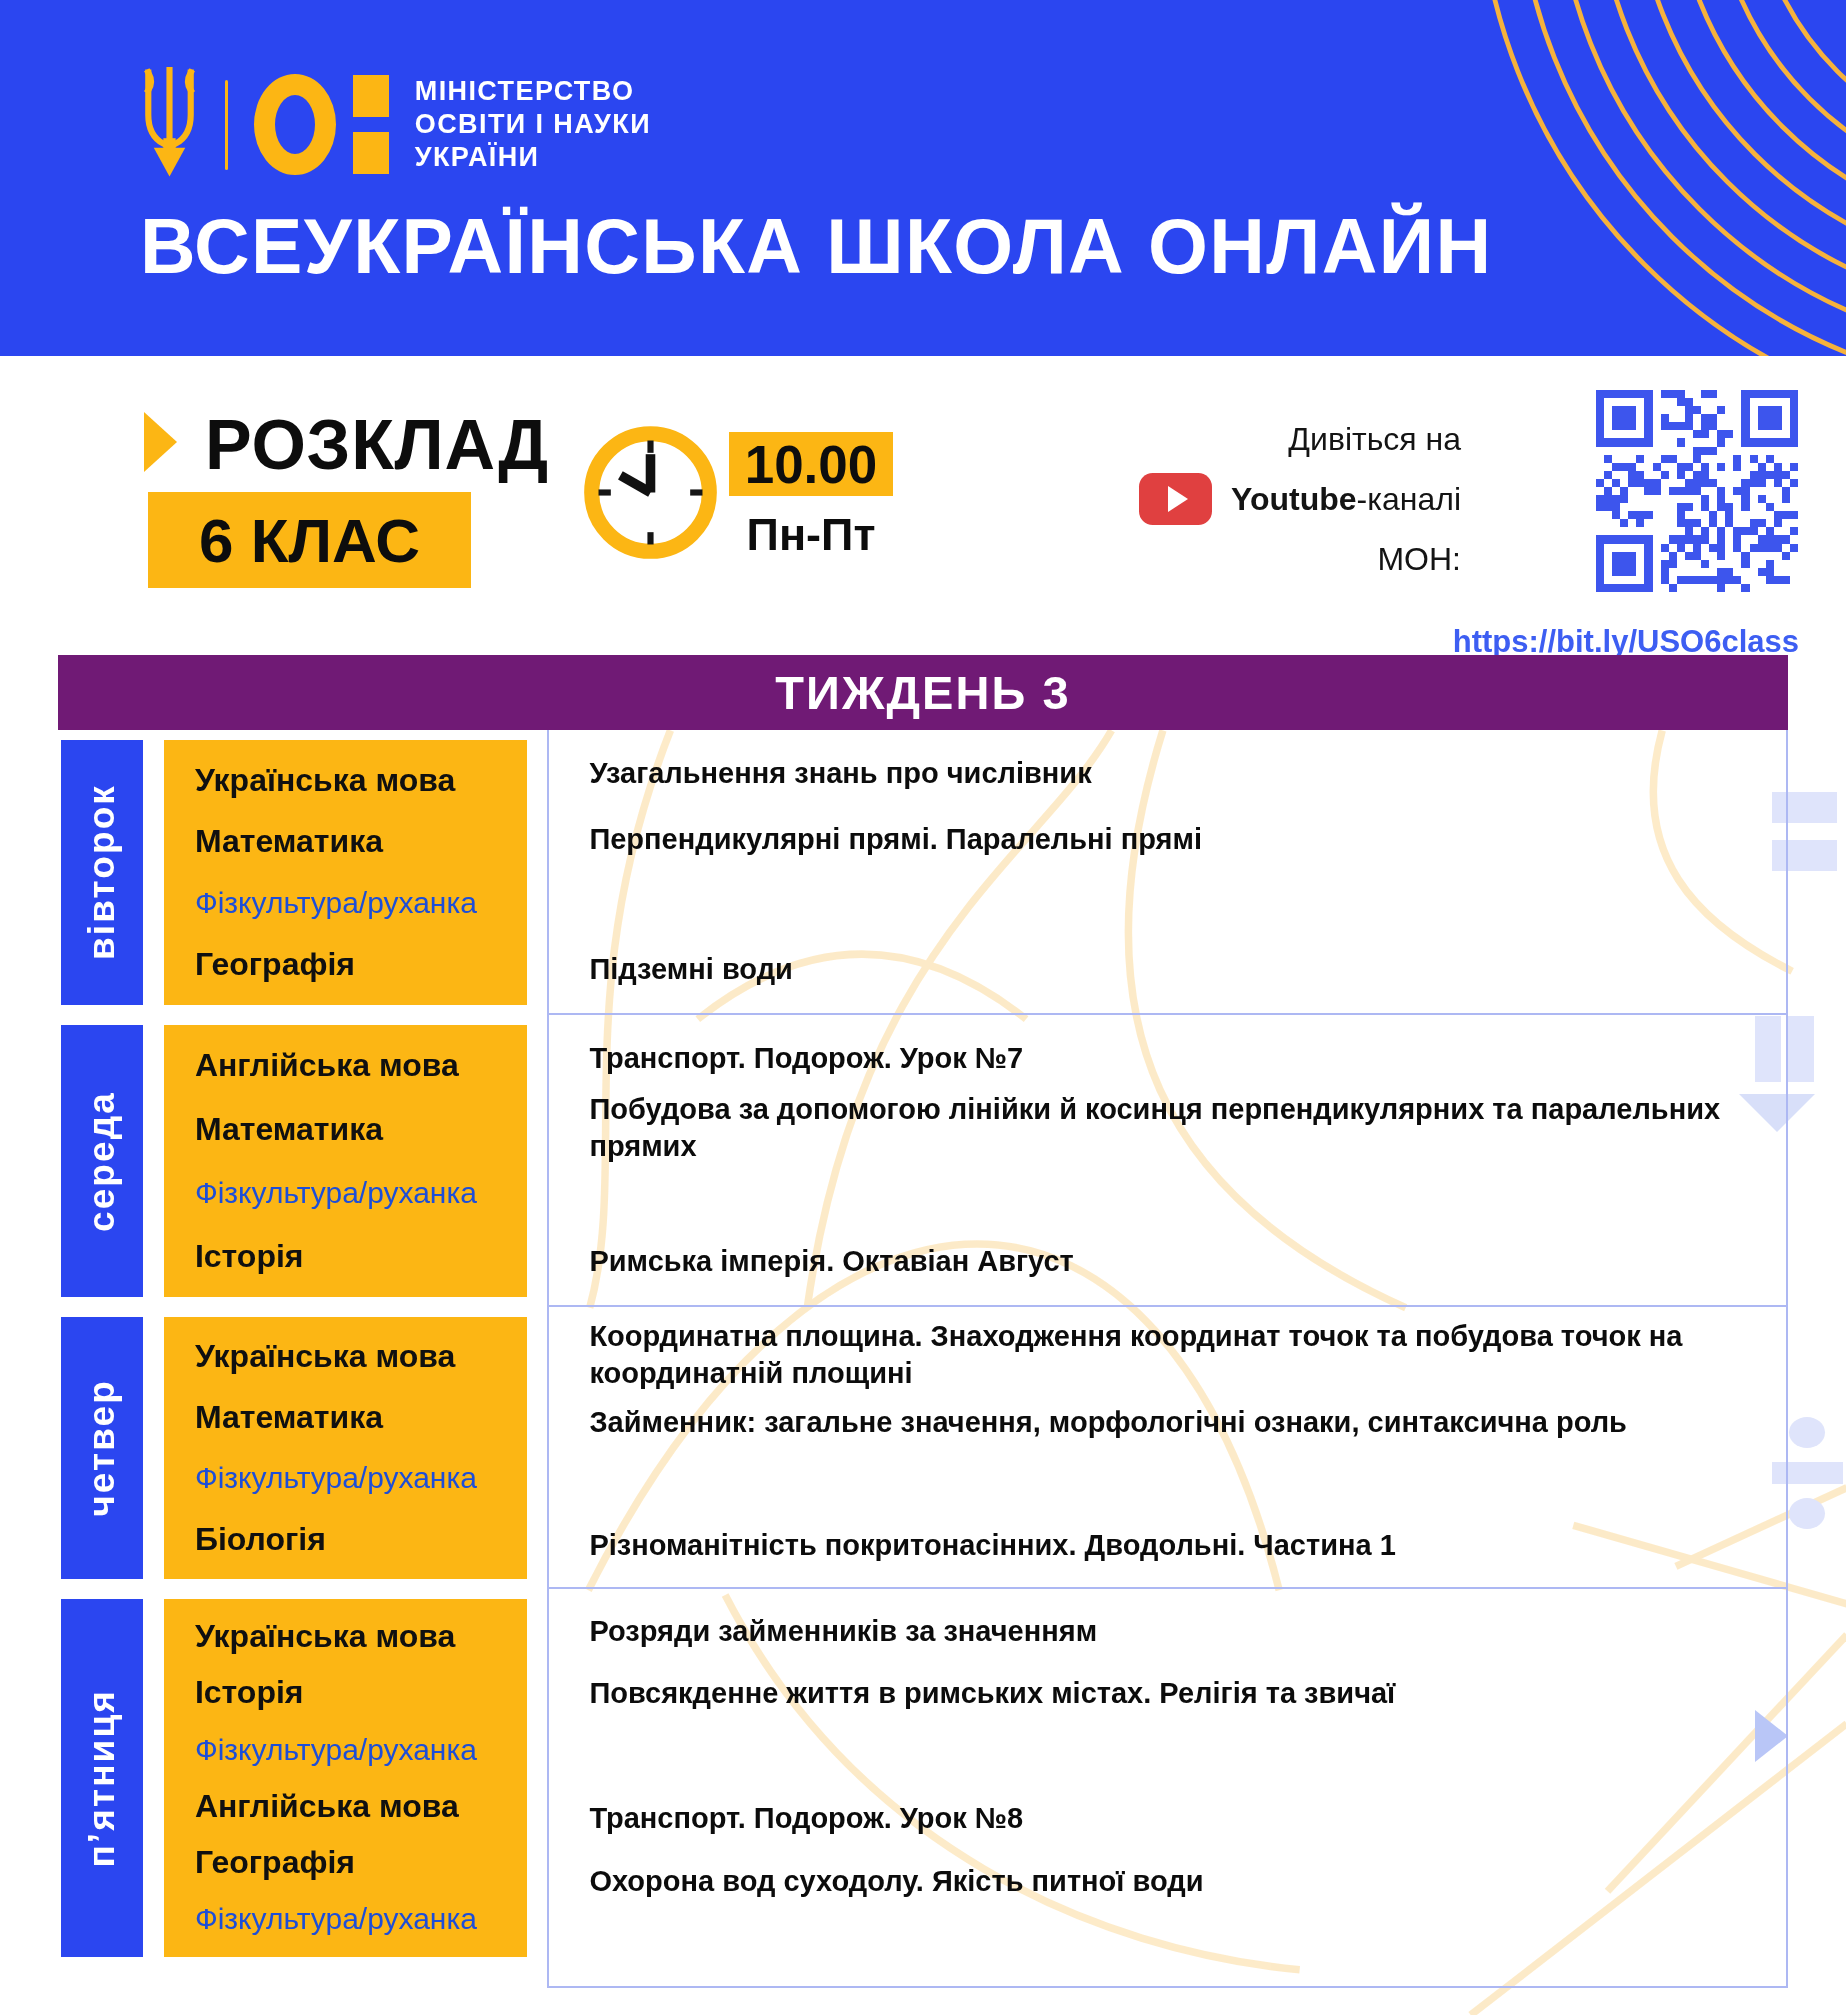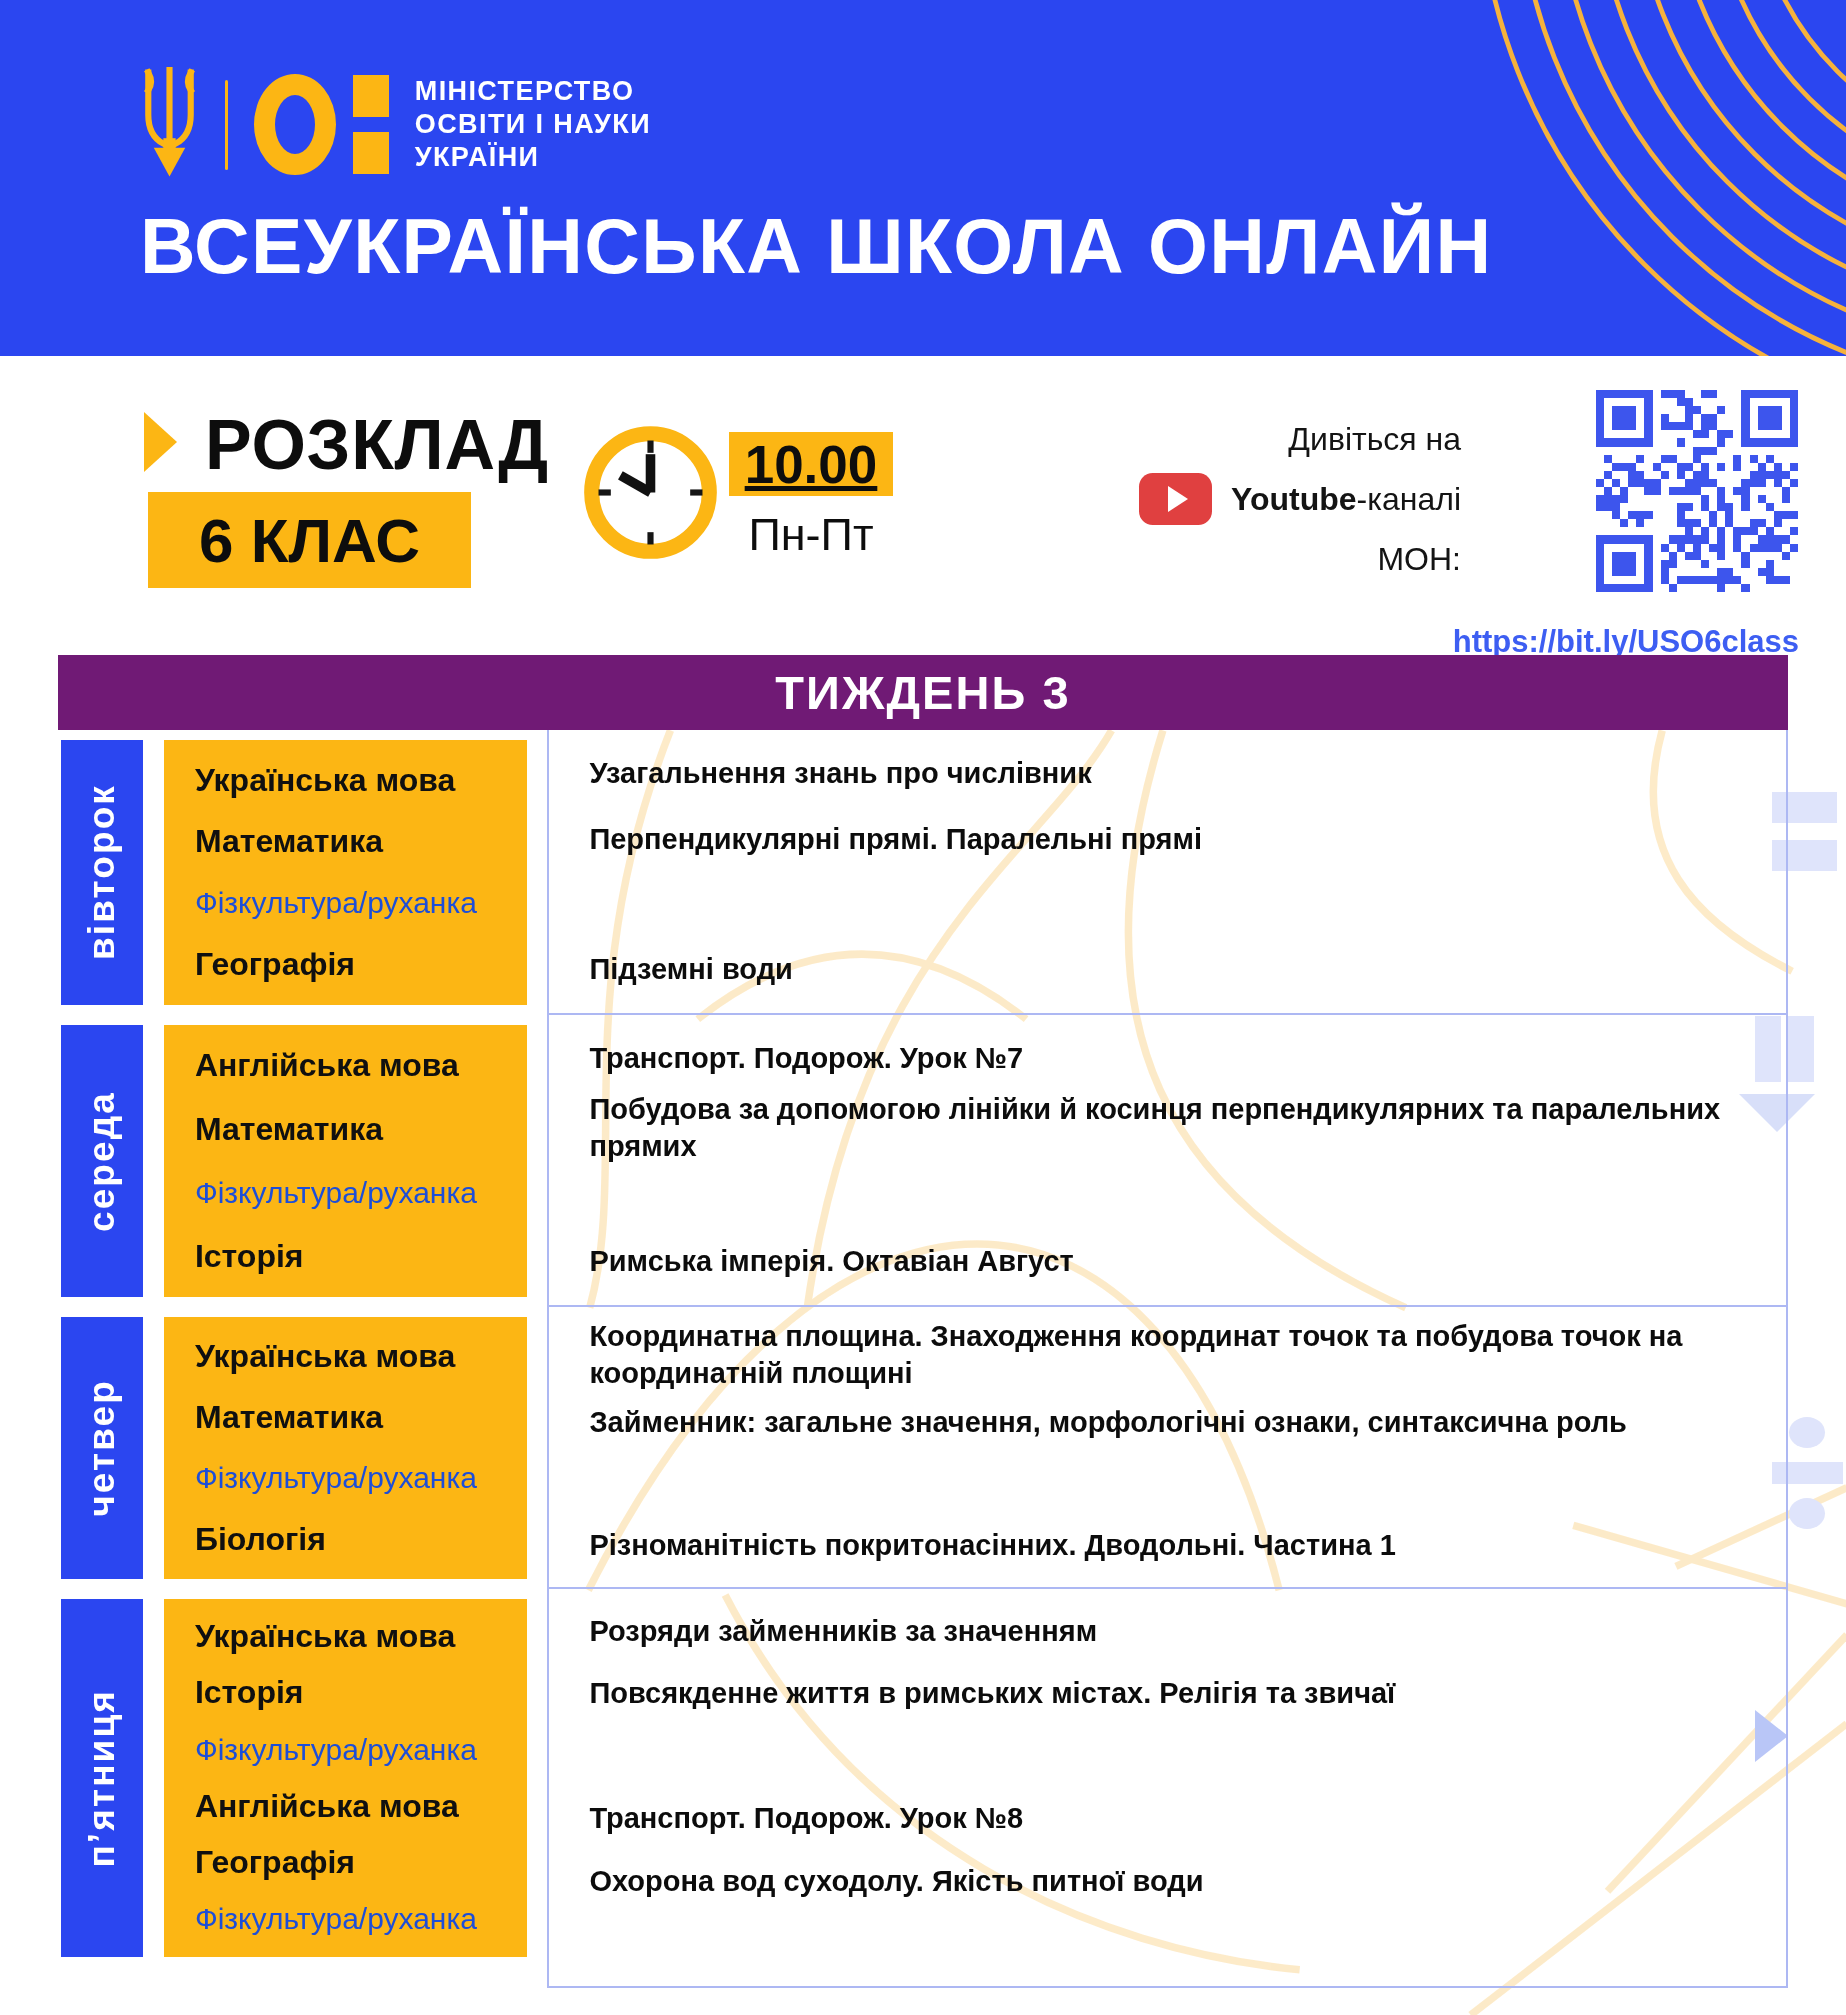--- a/index.html
+++ b/index.html
@@ -20,22 +20,22 @@
               letter-spacing:1.4px;white-space:nowrap;}
 
   
   .rozklad-arrow{position:absolute;left:144px;top:412px;width:33px;height:60px;background:#fcb614;
                  clip-path:polygon(0 0,100% 50%,0 100%);}
   .rozklad-label{position:absolute;left:205px;top:405px;font-size:70px;font-weight:800;color:#0d0d0d;letter-spacing:0.7px;}
   .class-box{position:absolute;left:148px;top:492px;width:323px;height:96px;background:#fcb614;
              display:flex;align-items:center;justify-content:center;font-size:62px;font-weight:800;color:#0d0d0d;}
   .clock{position:absolute;left:578px;top:420px;}
   .time-badge{position:absolute;left:729px;top:432px;width:164px;height:64px;background:#fcb614;
-              display:flex;align-items:center;justify-content:center;font-size:53px;font-weight:800;color:#0d0d0d;text-decoration:underline;}
-  .days-range{position:absolute;left:729px;top:509px;width:164px;text-align:center;font-size:45px;font-weight:400;color:#0d0d0d;}
+              display:flex;align-items:center;justify-content:center;font-size:53px;font-weight:800;color:#0d0d0d;}
+  .days-range{position:absolute;left:729px;top:509px;width:164px;text-align:center;font-size:45px;font-weight:700;color:#0d0d0d;}
 
   .youtube-block{position:absolute;right:386px;top:409px;text-align:right;font-size:32px;line-height:60px;color:#141414;font-weight:500;}
   .yt-line{display:flex;align-items:center;justify-content:flex-end;gap:19px;height:60px;}
   .yt-line b{font-weight:800;}
   .yt-icon{width:73px;height:52px;background:#e04040;border-radius:13.7px;display:flex;align-items:center;justify-content:center;flex:0 0 auto;}
   .yt-play{width:0;height:0;border-left:20.5px solid #fff;border-top:13px solid transparent;border-bottom:13px solid transparent;margin-left:4.1px;}
 
   .qr{position:absolute;left:1596px;top:390px;width:202px;height:202px;}
   .qr svg{width:100%;height:100%;display:block;}
   .qr-link{position:absolute;right:48px;top:624px;font-size:31px;font-weight:600;color:#3d5ef2;}

